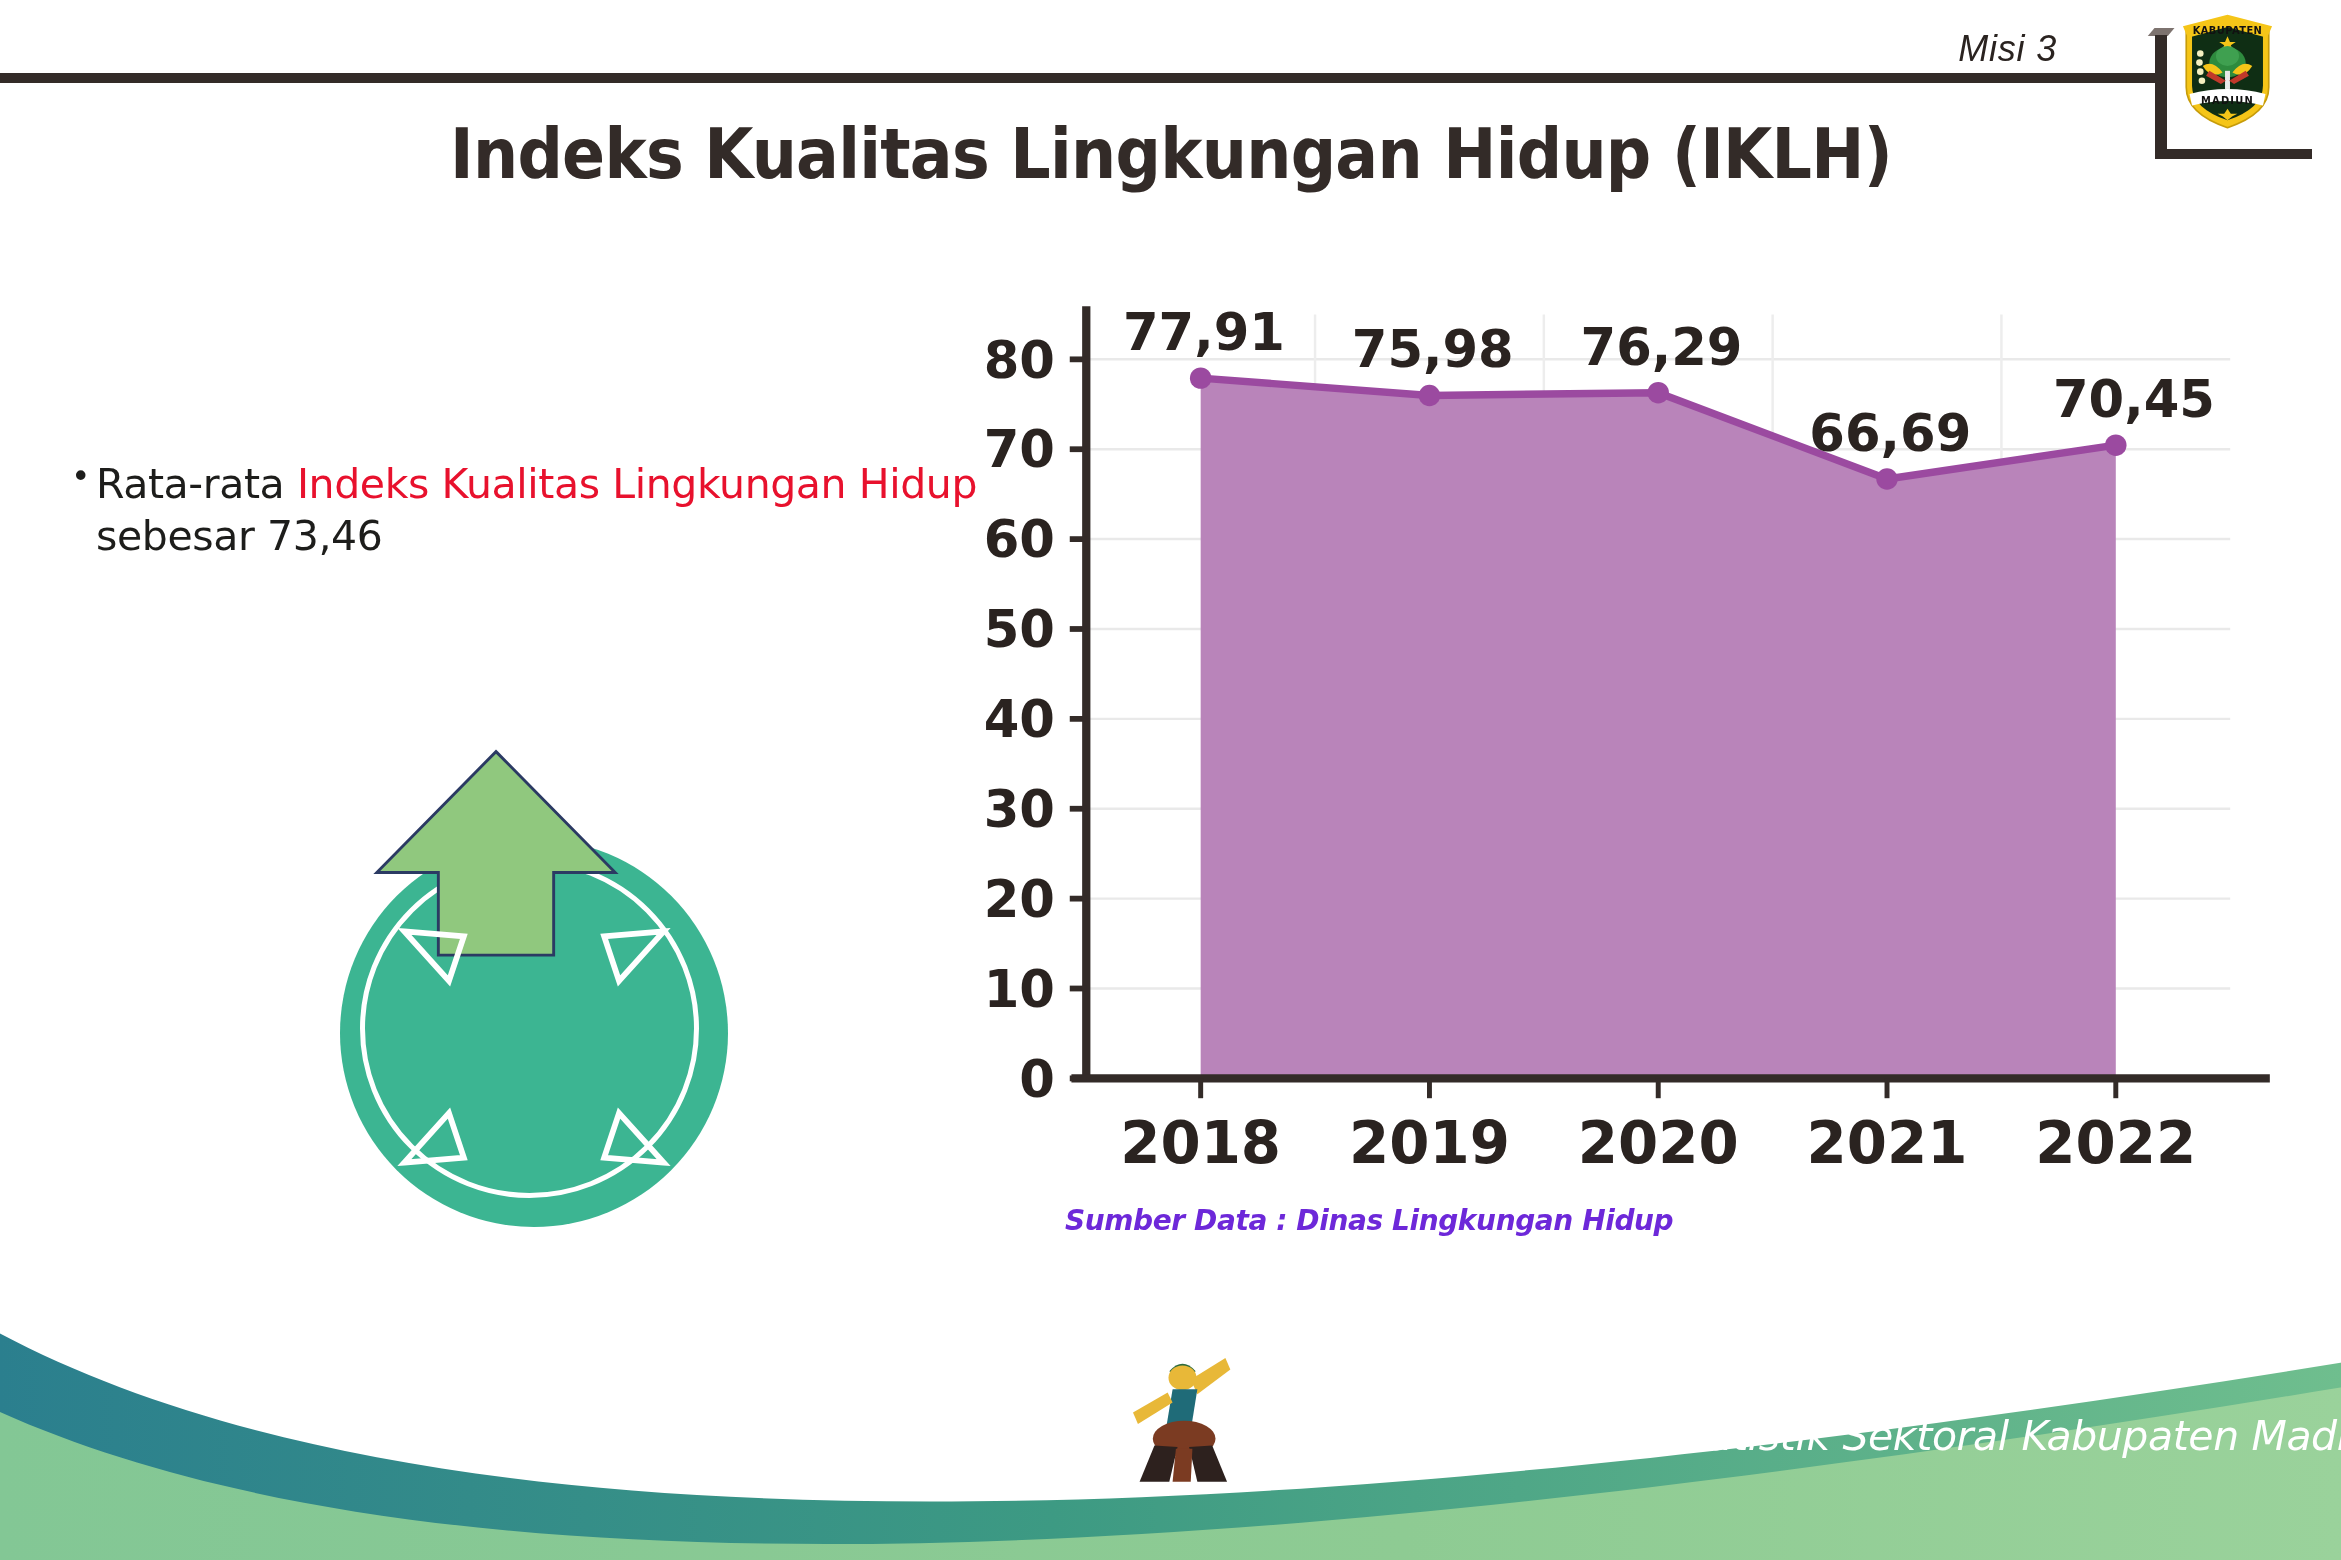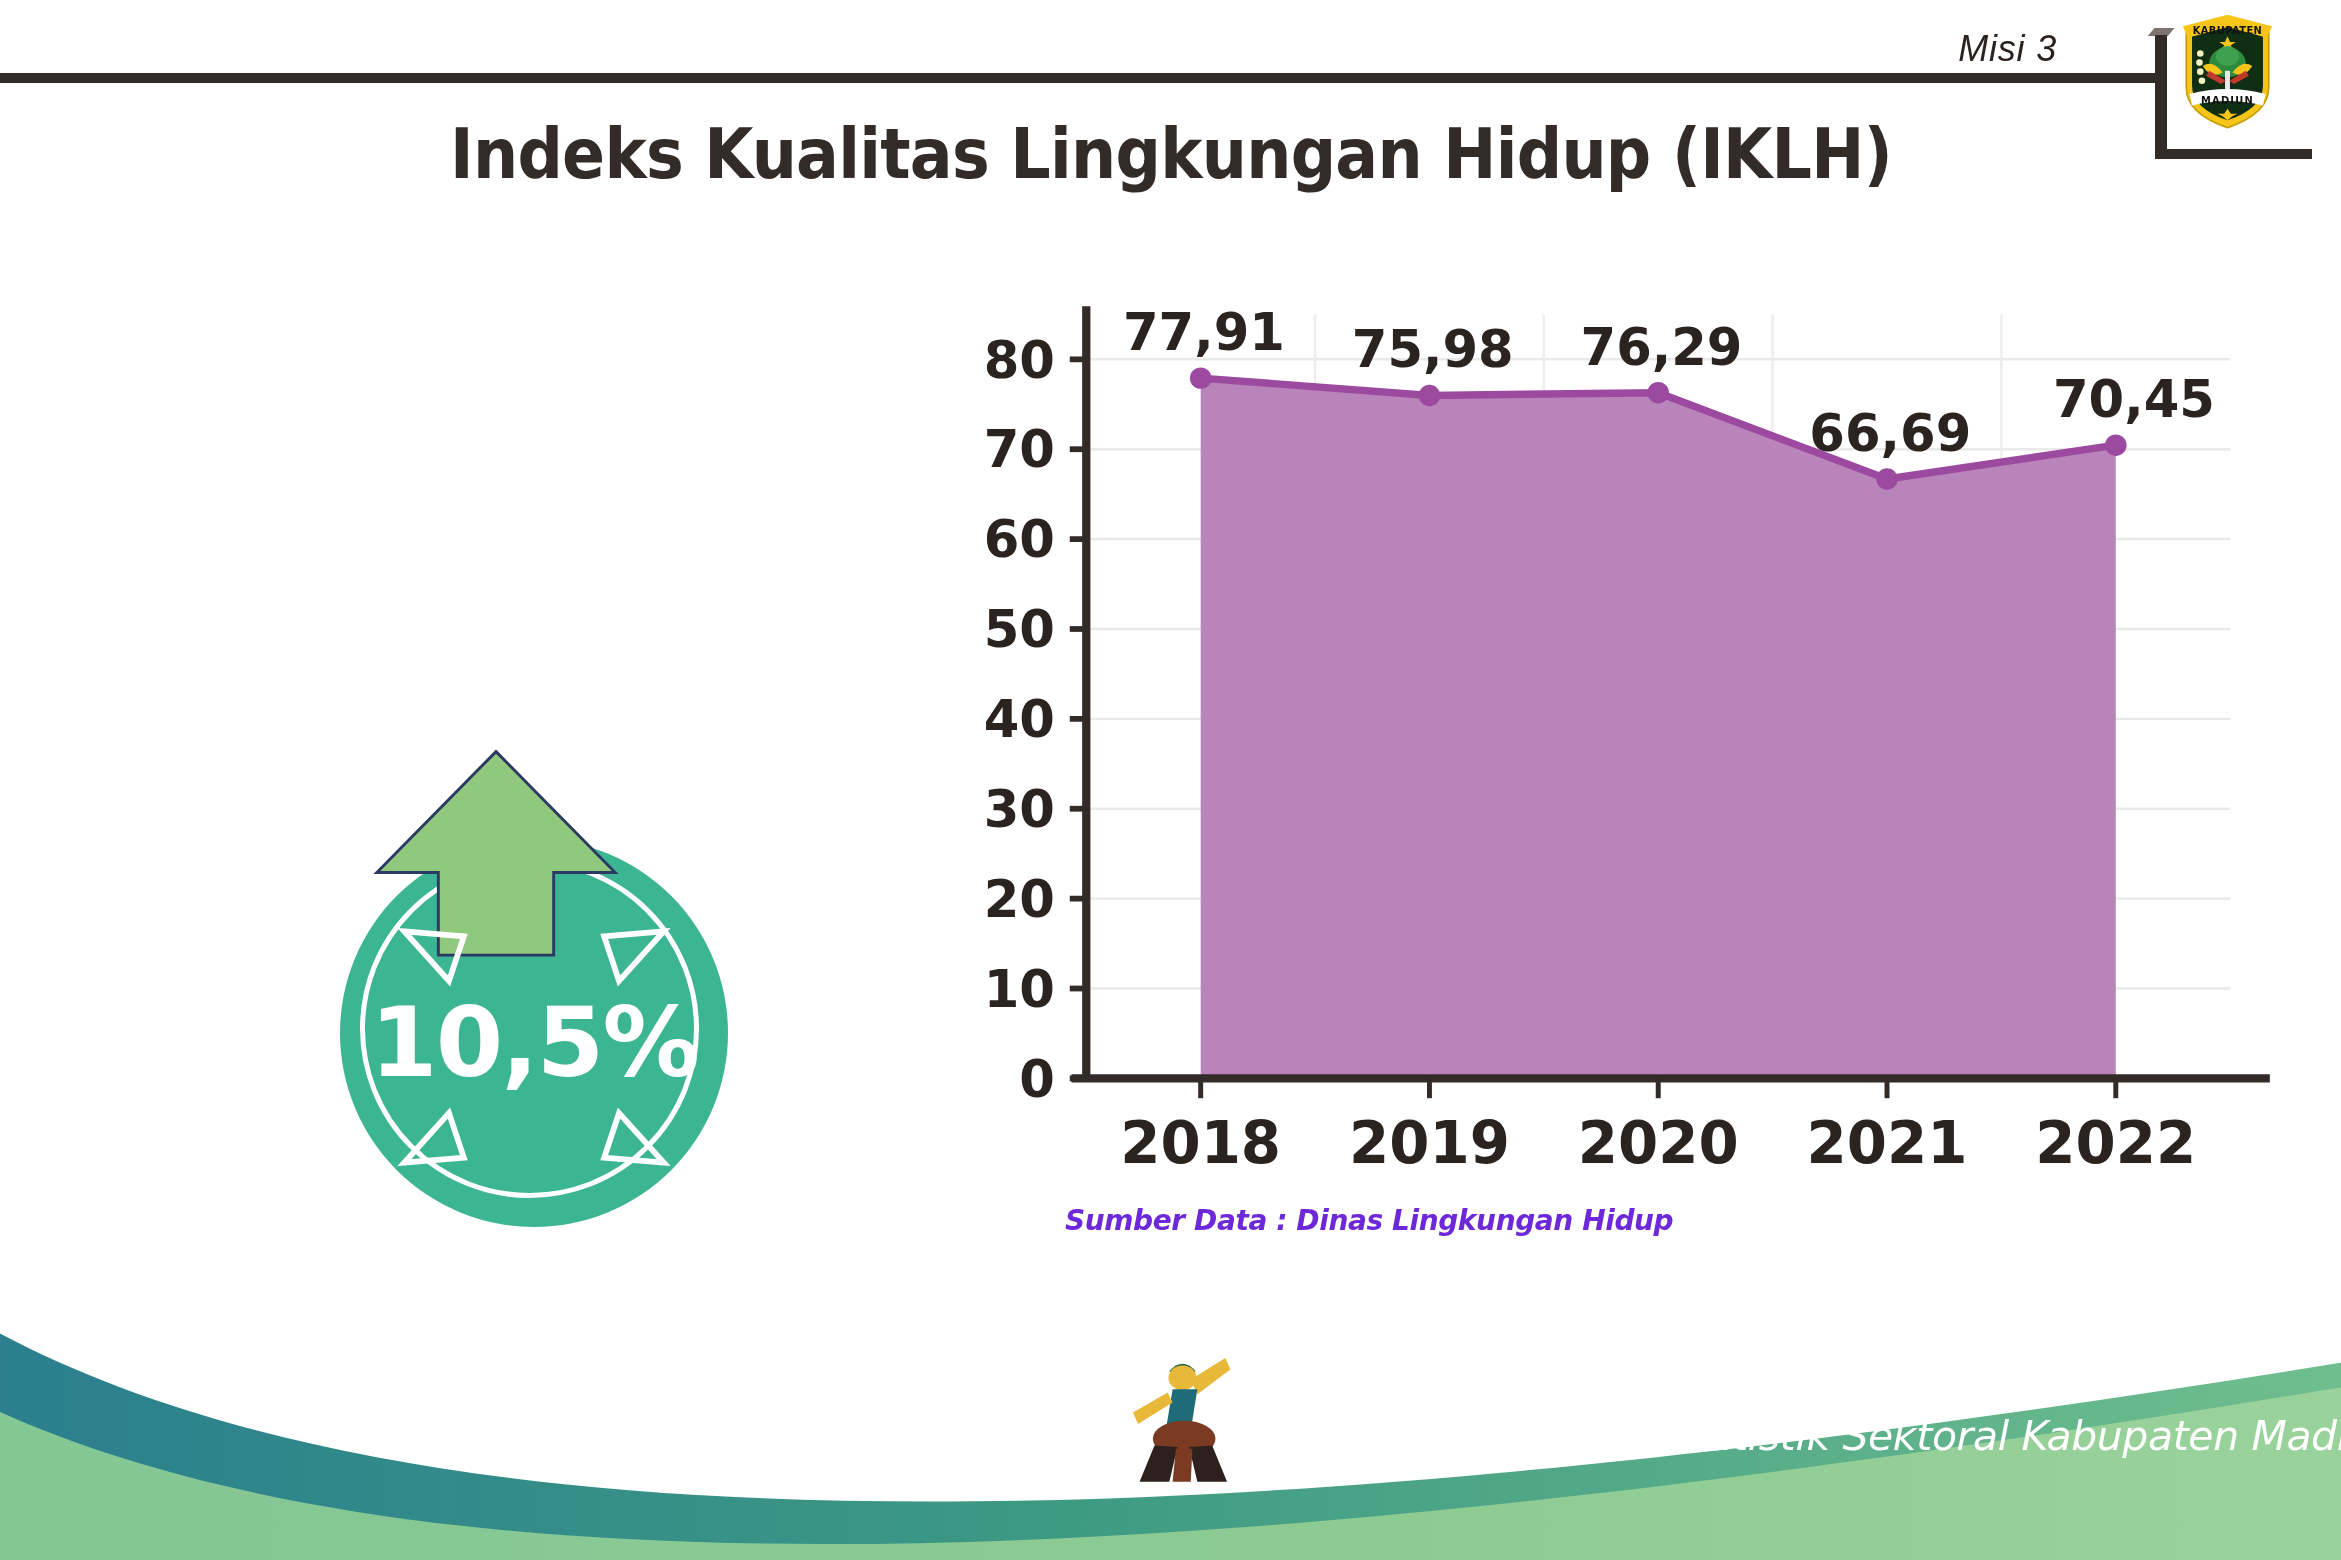--- a/index.html
+++ b/index.html
@@ -242,39 +242,41 @@
     <circle cx="29" cy="88" r="4" fill="#F5F0C0"></circle>
     <path d="M14 104 Q60 92 106 104 L103 118 Q60 107 17 118 Z" fill="#FFFFFF"></path>
     <text x="60" y="116" font-family="DejaVu Sans, sans-serif" font-size="12" font-weight="bold" fill="#111" text-anchor="middle" letter-spacing="1.5">MADIUN</text>
     <polygon points="60,122 64,128 72,128 66,131 60,136 54,131 48,128 56,128" fill="#F5C518"></polygon>
   </svg>
 </div>
 
 <div class="page-title">Indeks Kualitas Lingkungan Hidup (IKLH)</div>
 
 <div class="bullets">
+  <div class="bullet">
+    <span class="t">Rata-rata </span><span class="hl">Indeks Kualitas Lingkungan Hidup</span><span class="t"> sebesar 73,46</span>
+  </div>
 </div>
 
 <div class="badge-wrap">
   <div class="badge-circle"></div>
   <div class="badge-ring"></div>
 
   <svg class="badge-arrow" viewBox="0 0 300 260">
     <polygon points="150,8 290,150 218,150 218,250 82,250 82,150 10,150" fill="#90C87E" stroke="#2B3A63" stroke-width="7"></polygon>
     <polygon points="150,8 290,150 218,150 218,250 82,250 82,150 10,150" fill="#90C87E" stroke="none"></polygon>
   </svg>
 
   <svg style="position:absolute; left:18px; top:92px; width:388px; height:388px;" viewBox="0 0 470 470">
     <polygon points="78,112 150,118 132,172" fill="none" stroke="#ffffff" stroke-width="7"></polygon>
     <polygon points="392,112 320,118 338,172" fill="none" stroke="#ffffff" stroke-width="7"></polygon>
     <polygon points="78,392 150,386 132,332" fill="none" stroke="#ffffff" stroke-width="7"></polygon>
     <polygon points="392,392 320,386 338,332" fill="none" stroke="#ffffff" stroke-width="7"></polygon>
   </svg>
 
-  <div class="badge-value">10,5%</div>
 </div>
 
 <div class="chart">
   <svg class="chart-svg" id="chartSvg" viewBox="0 0 1620 1110" width="1338" height="917">
       <line x1="165" y1="866.1764705882352" x2="1550" y2="866.1764705882352" stroke="#E9E9E9" stroke-width="3"></line>
       <line x1="165" y1="757.3529411764706" x2="1550" y2="757.3529411764706" stroke="#E9E9E9" stroke-width="3"></line>
       <line x1="165" y1="648.5294117647059" x2="1550" y2="648.5294117647059" stroke="#E9E9E9" stroke-width="3"></line>
       <line x1="165" y1="539.7058823529412" x2="1550" y2="539.7058823529412" stroke="#E9E9E9" stroke-width="3"></line>
       <line x1="165" y1="430.88235294117646" x2="1550" y2="430.88235294117646" stroke="#E9E9E9" stroke-width="3"></line>
       <line x1="165" y1="322.0588235294117" x2="1550" y2="322.0588235294117" stroke="#E9E9E9" stroke-width="3"></line>

